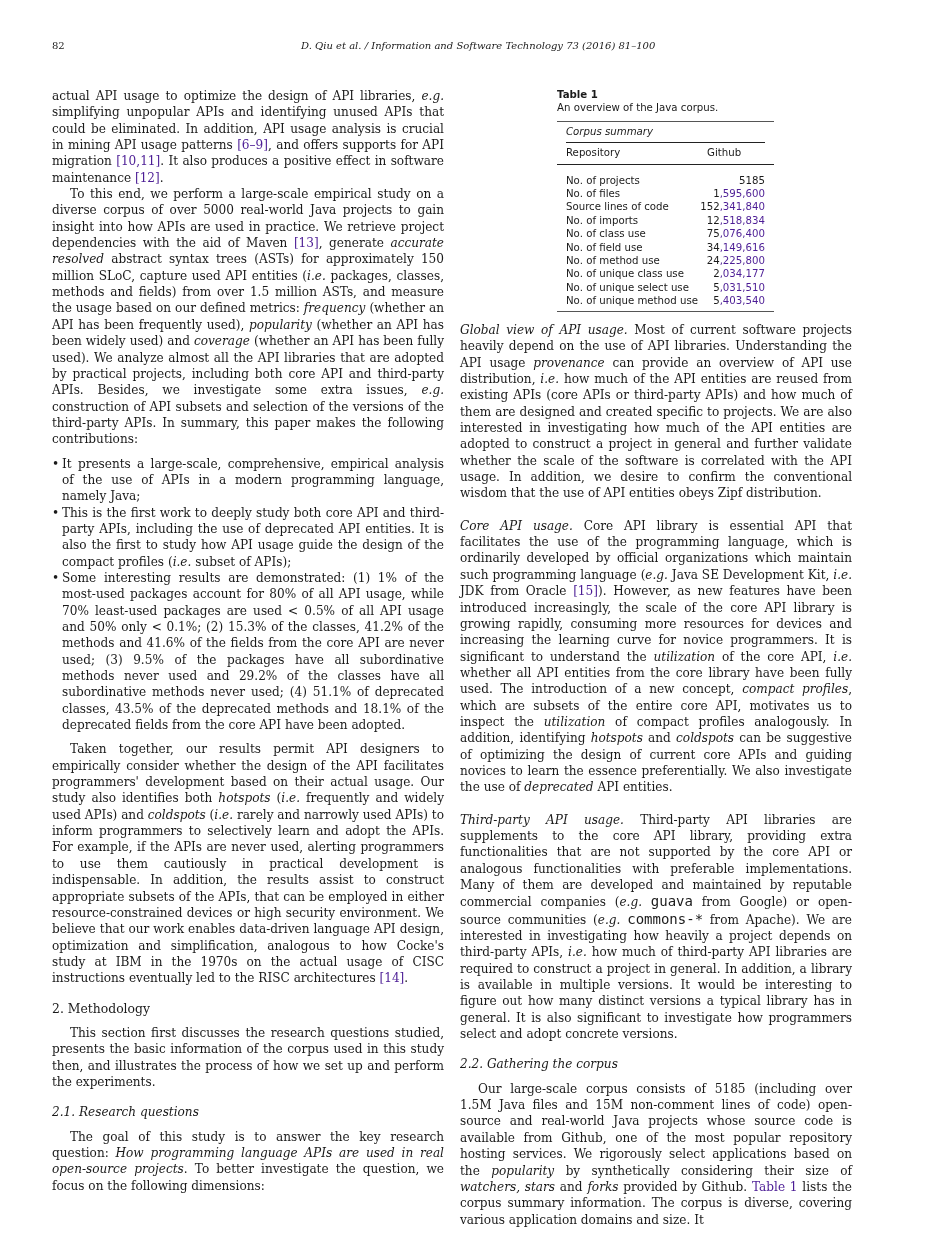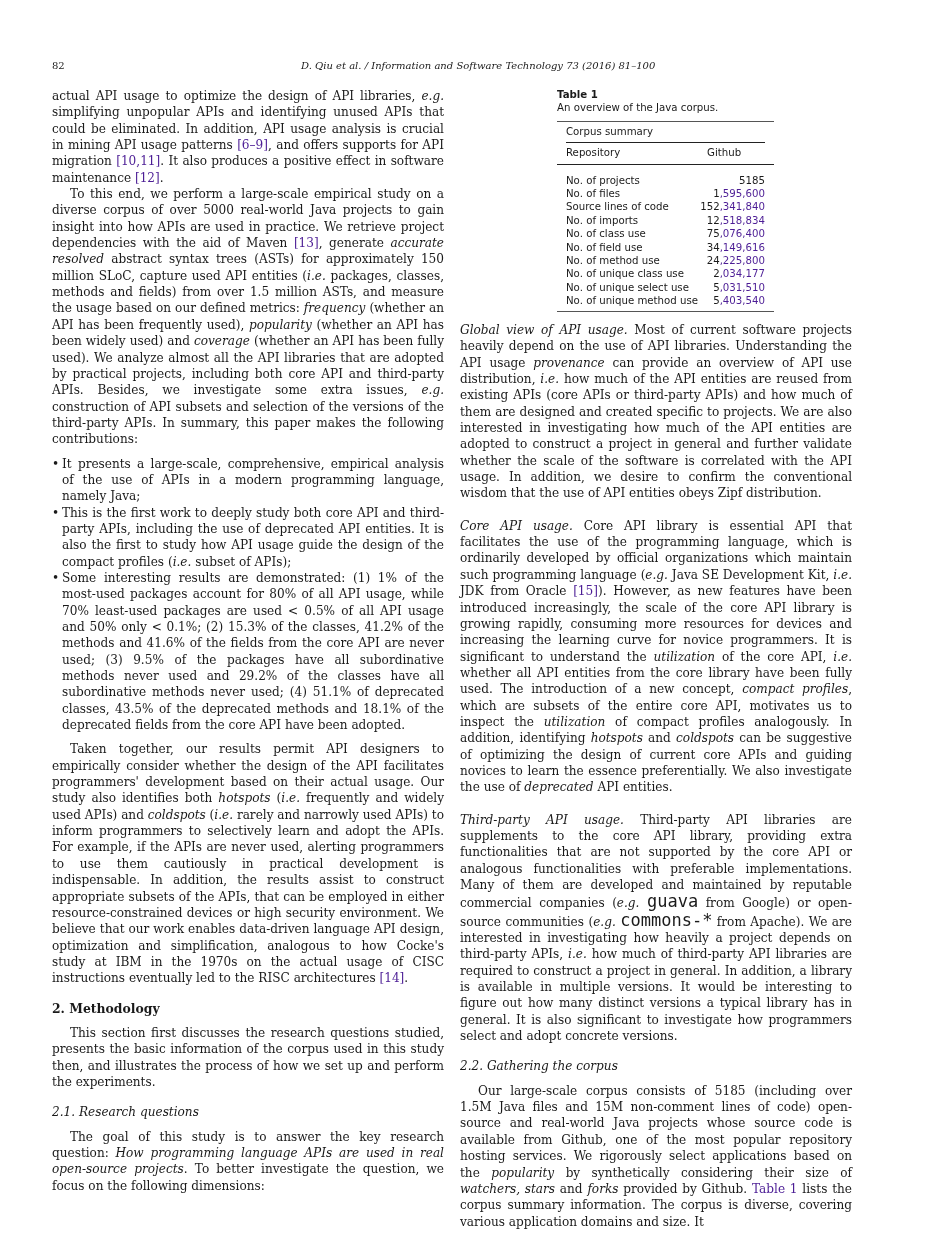--- a/index.html
+++ b/index.html
@@ -2,61 +2,61 @@
 <html><head>
   <meta charset="utf-8">
   <style>
     html, body { margin: 0; padding: 0; background: #ffffff; }
     body {
       width: 925px; height: 1234px; position: relative; overflow: hidden;
       font-family: "DejaVu Serif", "Liberation Serif", serif;
       color: #1a1a1a;
     }
     .running-head {
-      position: absolute; top: 59px; left: 52px; width: 810px; height: 14px;
+      position: absolute; top: 39px; left: 52px; width: 810px; height: 14px;
       font-size: 10px; line-height: 14px;
     }
     .running-head .page-num { position: absolute; left: 0; top: 0; }
     .running-head .journal { position: absolute; left: 249px; top: 0; font-style: italic; }
 
     .col {
       position: absolute; top: 88px; width: 392px;
       font-size: 12.1px; line-height: 16.35px; text-align: justify;
       hyphens: manual;
     }
     .col-left { left: 52px; }
     .col-right { left: 460px; }
     .col p { margin: 0; }
     .indent { text-indent: 18px; }
     .link { color: #4c1d95; }
     i, .it { font-style: italic; }
-    .mono { font-family: "DejaVu Sans Mono", "Liberation Mono", monospace; font-size: 17px; }
+    .mono { font-family: "DejaVu Sans Mono", "Liberation Mono", monospace; font-size: 14px; }
 
     ul.contrib { list-style: none; margin: 8px 0 8px 0; padding: 0; }
     ul.contrib li { position: relative; padding-left: 10px; }
     ul.contrib li .bullet { position: absolute; left: 0; top: 0; }
 
-    .sec-head { font-weight: bold; font-size: 12.4px; margin: 14px 0 0 0 !important; }
+    .sec-head { font-weight: normal; font-size: 12.4px; margin: 14px 0 0 0 !important; }
     .subsec-head { font-style: italic; margin: 14px 0 0 0 !important; }
     .gap { height: 16px; }
     .gap-s { height: 8px; }
 
     
     .table-block {
       position: absolute; left: 557px; top: 88px; width: 217px;
       font-size: 10.2px; line-height: 13.4px;
       font-family: "DejaVu Sans", "Liberation Sans", sans-serif;
     }
     .table-title { font-weight: bold; }
     .table-caption { margin-bottom: 6px; }
     .rule-thick { border-top: 1.5px solid #555; }
     .rule-thin { border-top: 1px solid #222; }
     .tbl-row { display: flex; justify-content: space-between; padding: 0 9px; }
     .tbl-row .num { text-align: left; }
-    .tbl-head1 { padding: 3px 9px 4px 9px; }
+    .tbl-head1 { padding: 3px 9px 4px 9px; font-style: italic; }
     .tbl-head2 { display: flex; padding: 3px 9px 4px 9px; }
     .tbl-head2 .c1 { width: 141px; }
     .tbl-body { padding: 9px 0 3px 0; }
   </style>
 </head>
 <body>
 
 <div class="running-head">
   <span class="page-num">82</span>
   <span class="journal">D. Qiu et al. / Information and Software Technology 73 (2016) 81–100</span>

